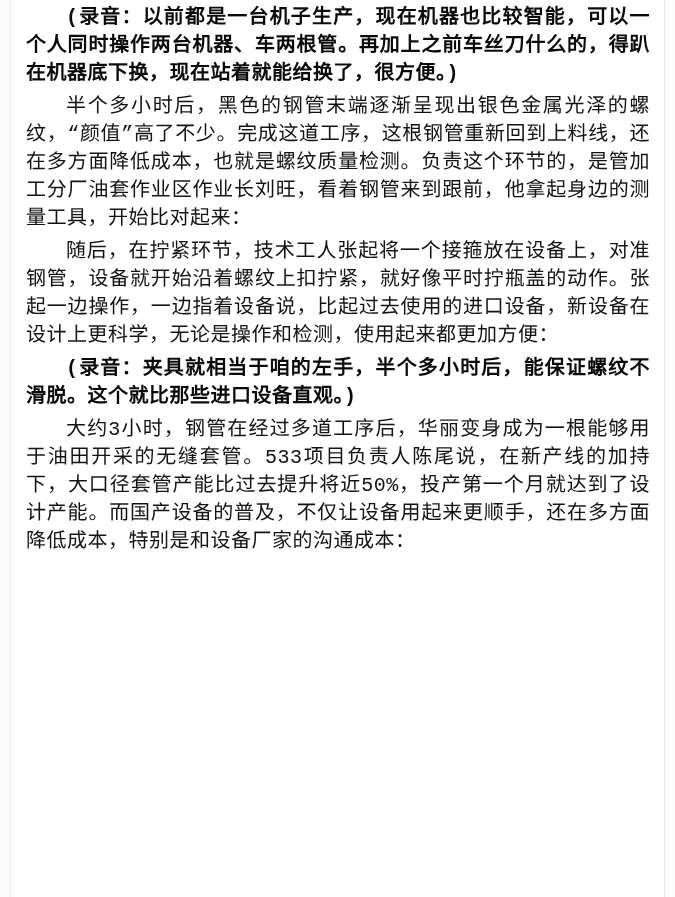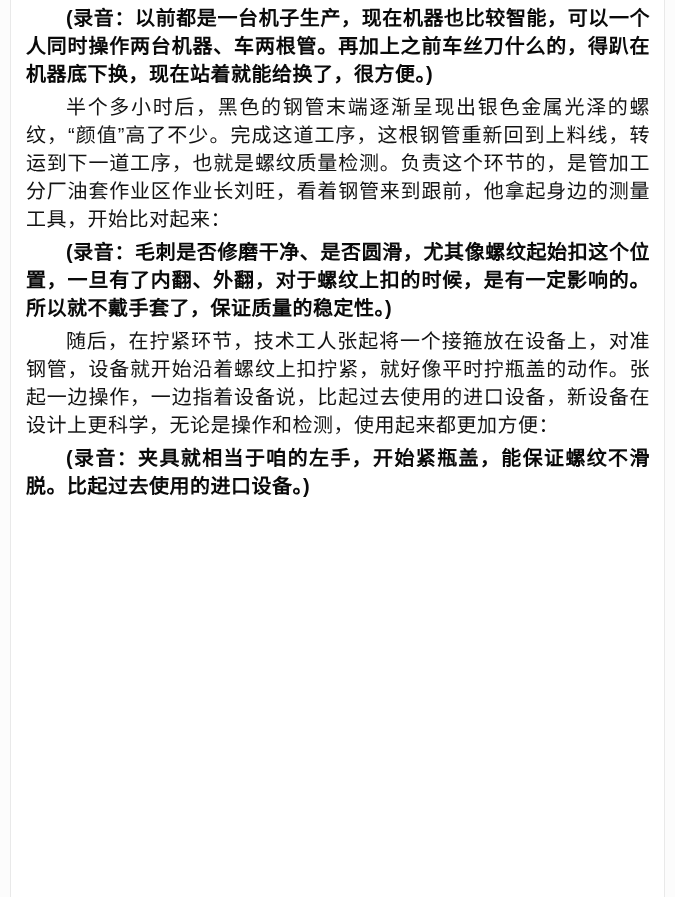--- a/index.html
+++ b/index.html
@@ -7,21 +7,21 @@
     padding: 0;
     background: #fcfcfc;
   }
   .page {
     position: relative;
     width: 675px;
     height: 897px;
     margin: 0;
     background: #fcfcfc;
     overflow: hidden;
-    font-family: Liberation Sans, sans-serif;
+    font-family: Liberation Mono, monospace;
   }
   .content-panel {
     position: absolute;
     left: 10px;
     top: 0;
     width: 653px;
     height: 897px;
     background: #ffffff;
     border-left: 1px solid #e9e9e9;
     border-right: 1px solid #e9e9e9;
@@ -48,19 +48,19 @@
     font-weight: 400;
   }
 </style>
 </head>
 <body>
 
 <div class="page">
   <div class="content-panel">
     <div class="article">
       <p class="recording">(录音：以前都是一台机子生产，现在机器也比较智能，可以一个人同时操作两台机器、车两根管。再加上之前车丝刀什么的，得趴在机器底下换，现在站着就能给换了，很方便。)</p>
-      <p class="narration">半个多小时后，黑色的钢管末端逐渐呈现出银色金属光泽的螺纹，“颜值”高了不少。完成这道工序，这根钢管重新回到上料线，转运到下一道工序，也就是螺纹质量检测。负责这个环节的，是管加工分厂油套作业区作业长刘旺，看着钢管来到跟前，他拿起身边的测量工具，开始比对起来：</p>
-      <p class="recording">(录音：毛刺是否修磨干净、是否圆滑，尤其像螺纹起始扣这个位置，一旦有了内翻、外翻，对于螺纹上扣的时候，是有一定影响的。所以就不戴手套了，保证质量的稳定性。)</p>
+      <p class="narration">半个多小时后，黑色的钢管末端逐渐呈现出银色金属光泽的螺纹，“颜值”高了不少。完成这道工序，这根钢管重新回到上料线，还在多方面降低成本，也就是螺纹质量检测。负责这个环节的，是管加工分厂油套作业区作业长刘旺，看着钢管来到跟前，他拿起身边的测量工具，开始比对起来：</p>
       <p class="narration">随后，在拧紧环节，技术工人张起将一个接箍放在设备上，对准钢管，设备就开始沿着螺纹上扣拧紧，就好像平时拧瓶盖的动作。张起一边操作，一边指着设备说，比起过去使用的进口设备，新设备在设计上更科学，无论是操作和检测，使用起来都更加方便：</p>
-      <p class="recording">(录音：夹具就相当于咱的左手，开始紧瓶盖，能保证螺纹不滑脱。比起过去使用的进口设备。)</p>
+      <p class="recording">(录音：夹具就相当于咱的左手，半个多小时后，能保证螺纹不滑脱。这个就比那些进口设备直观。)</p>
+      <p class="narration">大约3小时，钢管在经过多道工序后，华丽变身成为一根能够用于油田开采的无缝套管。533项目负责人陈尾说，在新产线的加持下，大口径套管产能比过去提升将近50%，投产第一个月就达到了设计产能。而国产设备的普及，不仅让设备用起来更顺手，还在多方面降低成本，特别是和设备厂家的沟通成本：</p>
     </div>
   </div>
 </div>
 
 </body></html>

